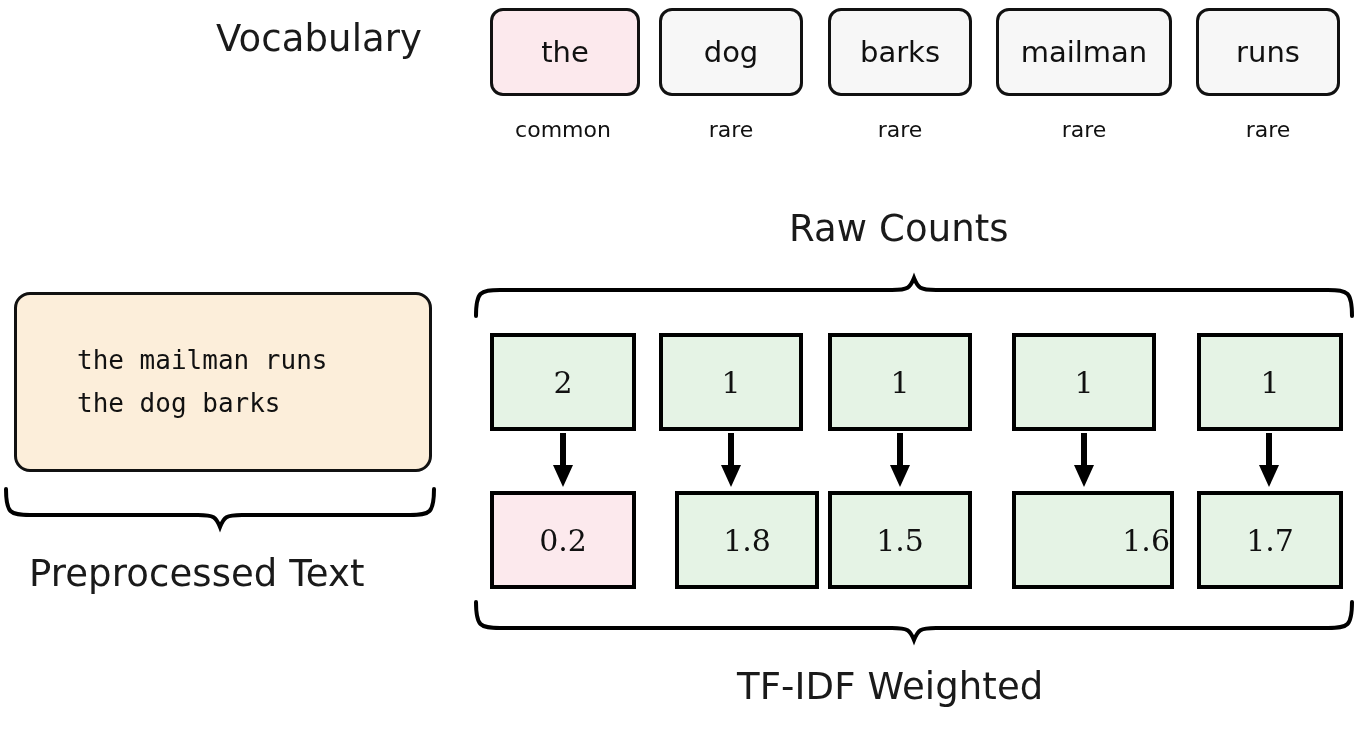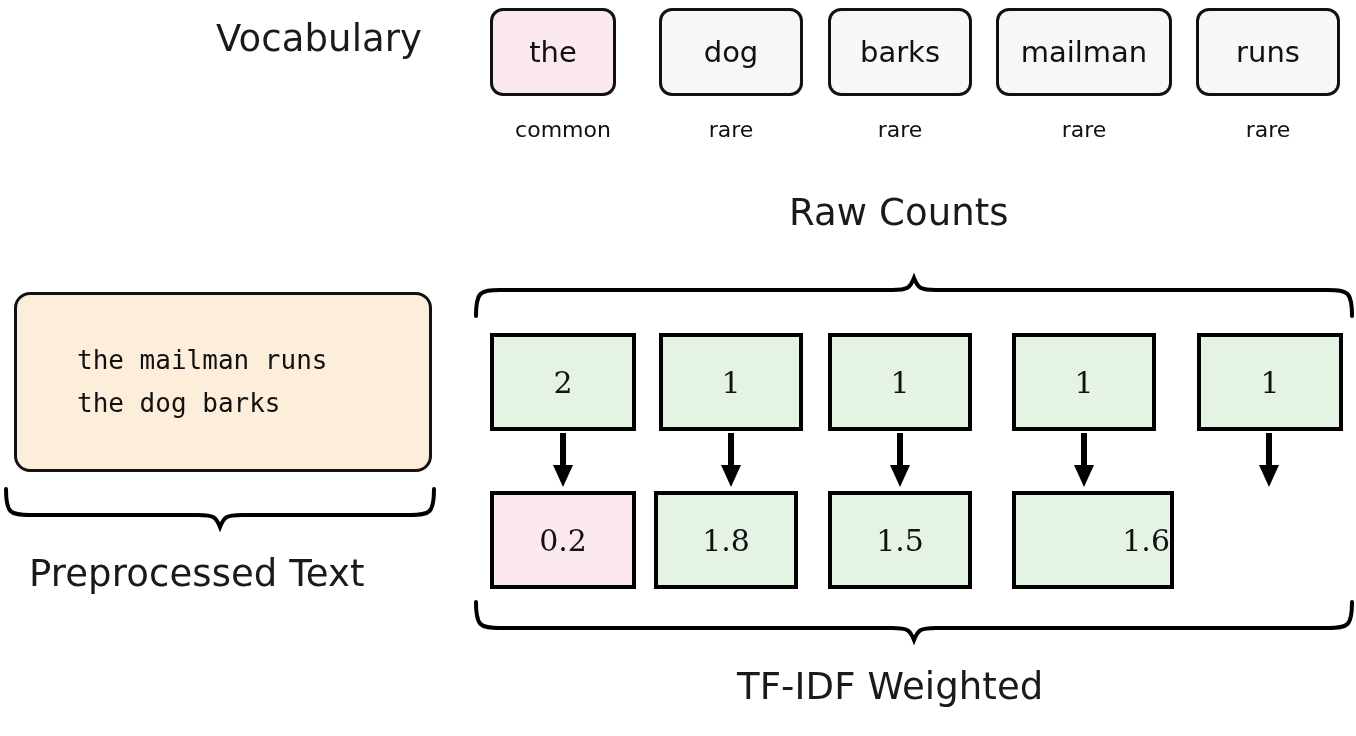--- a/index.html
+++ b/index.html
@@ -95,21 +95,21 @@
   .arrow-line { stroke: #000000; stroke-width: 6; }
   .arrow-head { fill: #000000; }
 </style>
 </head>
 <body>
 
 <div class="stage">
 
   <div class="heading" style="left:216px; top:20px;">Vocabulary</div>
 
-  <div class="vocab-chip" style="left:490px; top:8px; width:126px; background:#fce9ed;text-align:center;">
+  <div class="vocab-chip" style="left:490px; top:8px; width:150px; background:#fce9ed;text-align:center;">
     <span>the</span>
   </div>
   <div class="vocab-caption" style="left:490px; top:117px; width:146px;">common</div>
 
   <div class="vocab-chip" style="left:659px; top:8px; width:144px; background:#f7f7f7;">
     <span>dog</span>
   </div>
   <div class="vocab-caption" style="left:659px; top:117px; width:144px;">rare</div>
 
   <div class="vocab-chip" style="left:828px; top:8px; width:144px; background:#f7f7f7;">
@@ -120,21 +120,21 @@
   <div class="vocab-chip" style="left:996px; top:8px; width:176px; background:#f7f7f7;">
     <span>mailman</span>
   </div>
   <div class="vocab-caption" style="left:996px; top:117px; width:176px;">rare</div>
 
   <div class="vocab-chip" style="left:1196px; top:8px; width:144px; background:#f7f7f7;">
     <span>runs</span>
   </div>
   <div class="vocab-caption" style="left:1196px; top:117px; width:144px;">rare</div>
 
-  <div class="heading" style="left:789px; top:194px;">Raw Counts</div>
+  <div class="heading" style="left:789px; top:210px;">Raw Counts</div>
 
   <svg class="abs" style="left:470px; top:282px;" width="890" height="40">
     <path class="brace-path" d="M 6 34 C 6 10, 10 8, 30 8 L 422 8 C 438 8, 440 6, 444 -4 C 448 6, 450 8, 466 8 L 858 8 C 878 8, 882 10, 882 34"></path>
   </svg>
 
   <div class="cell" style="left:490px; top:333px; width:146px; height:98px; background:#e5f3e5;">
     <span>2</span>
   </div>
   <div class="cell" style="left:659px; top:333px; width:144px; height:98px; background:#e5f3e5;">
     <span>1</span>
@@ -166,28 +166,31 @@
     <path class="arrow-head" d="M 11 54 L 1 32 L 21 32 Z"></path>
   </svg>
   <svg class="abs" style="left:1258px; top:433px;" width="24" height="56">
     <line class="arrow-line" x1="11" y1="0" x2="11" y2="38"></line>
     <path class="arrow-head" d="M 11 54 L 1 32 L 21 32 Z"></path>
   </svg>
 
   <div class="cell" style="left:490px; top:491px; width:146px; height:98px; background:#fce9ed;">
     <span>0.2</span>
   </div>
-  <div class="cell" style="left:654px; top:491px; width:144px; height:98px; background:#e5f3e5;">
+  <div class="cell" style="left:675px; top:491px; width:144px; height:98px; background:#e5f3e5;">
     <span>1.8</span>
   </div>
   <div class="cell" style="left:828px; top:491px; width:144px; height:98px; background:#e5f3e5;">
     <span>1.5</span>
   </div>
   <div class="cell" style="left:1012px; top:491px; width:162px; height:98px; background:#e5f3e5;justify-content:flex-end;">
     <span>1.6</span>
+  </div>
+  <div class="cell" style="left:1197px; top:491px; width:146px; height:98px; background:#e5f3e5;">
+    <span>1.7</span>
   </div>
 
   <svg class="abs" style="left:470px; top:600px;" width="890" height="42">
     <path class="brace-path" d="M 6 2 C 6 26, 10 28, 30 28 L 422 28 C 438 28, 440 30, 444 40 C 448 30, 450 28, 466 28 L 858 28 C 878 28, 882 26, 882 2"></path>
   </svg>
 
   <div class="heading" style="left:737px; top:668px;">TF-IDF Weighted</div>
 
   <div class="text-box" style="left:14px; top:292px; width:418px; height:180px; background:#fceeda;">
     <span>the mailman runs</span>

